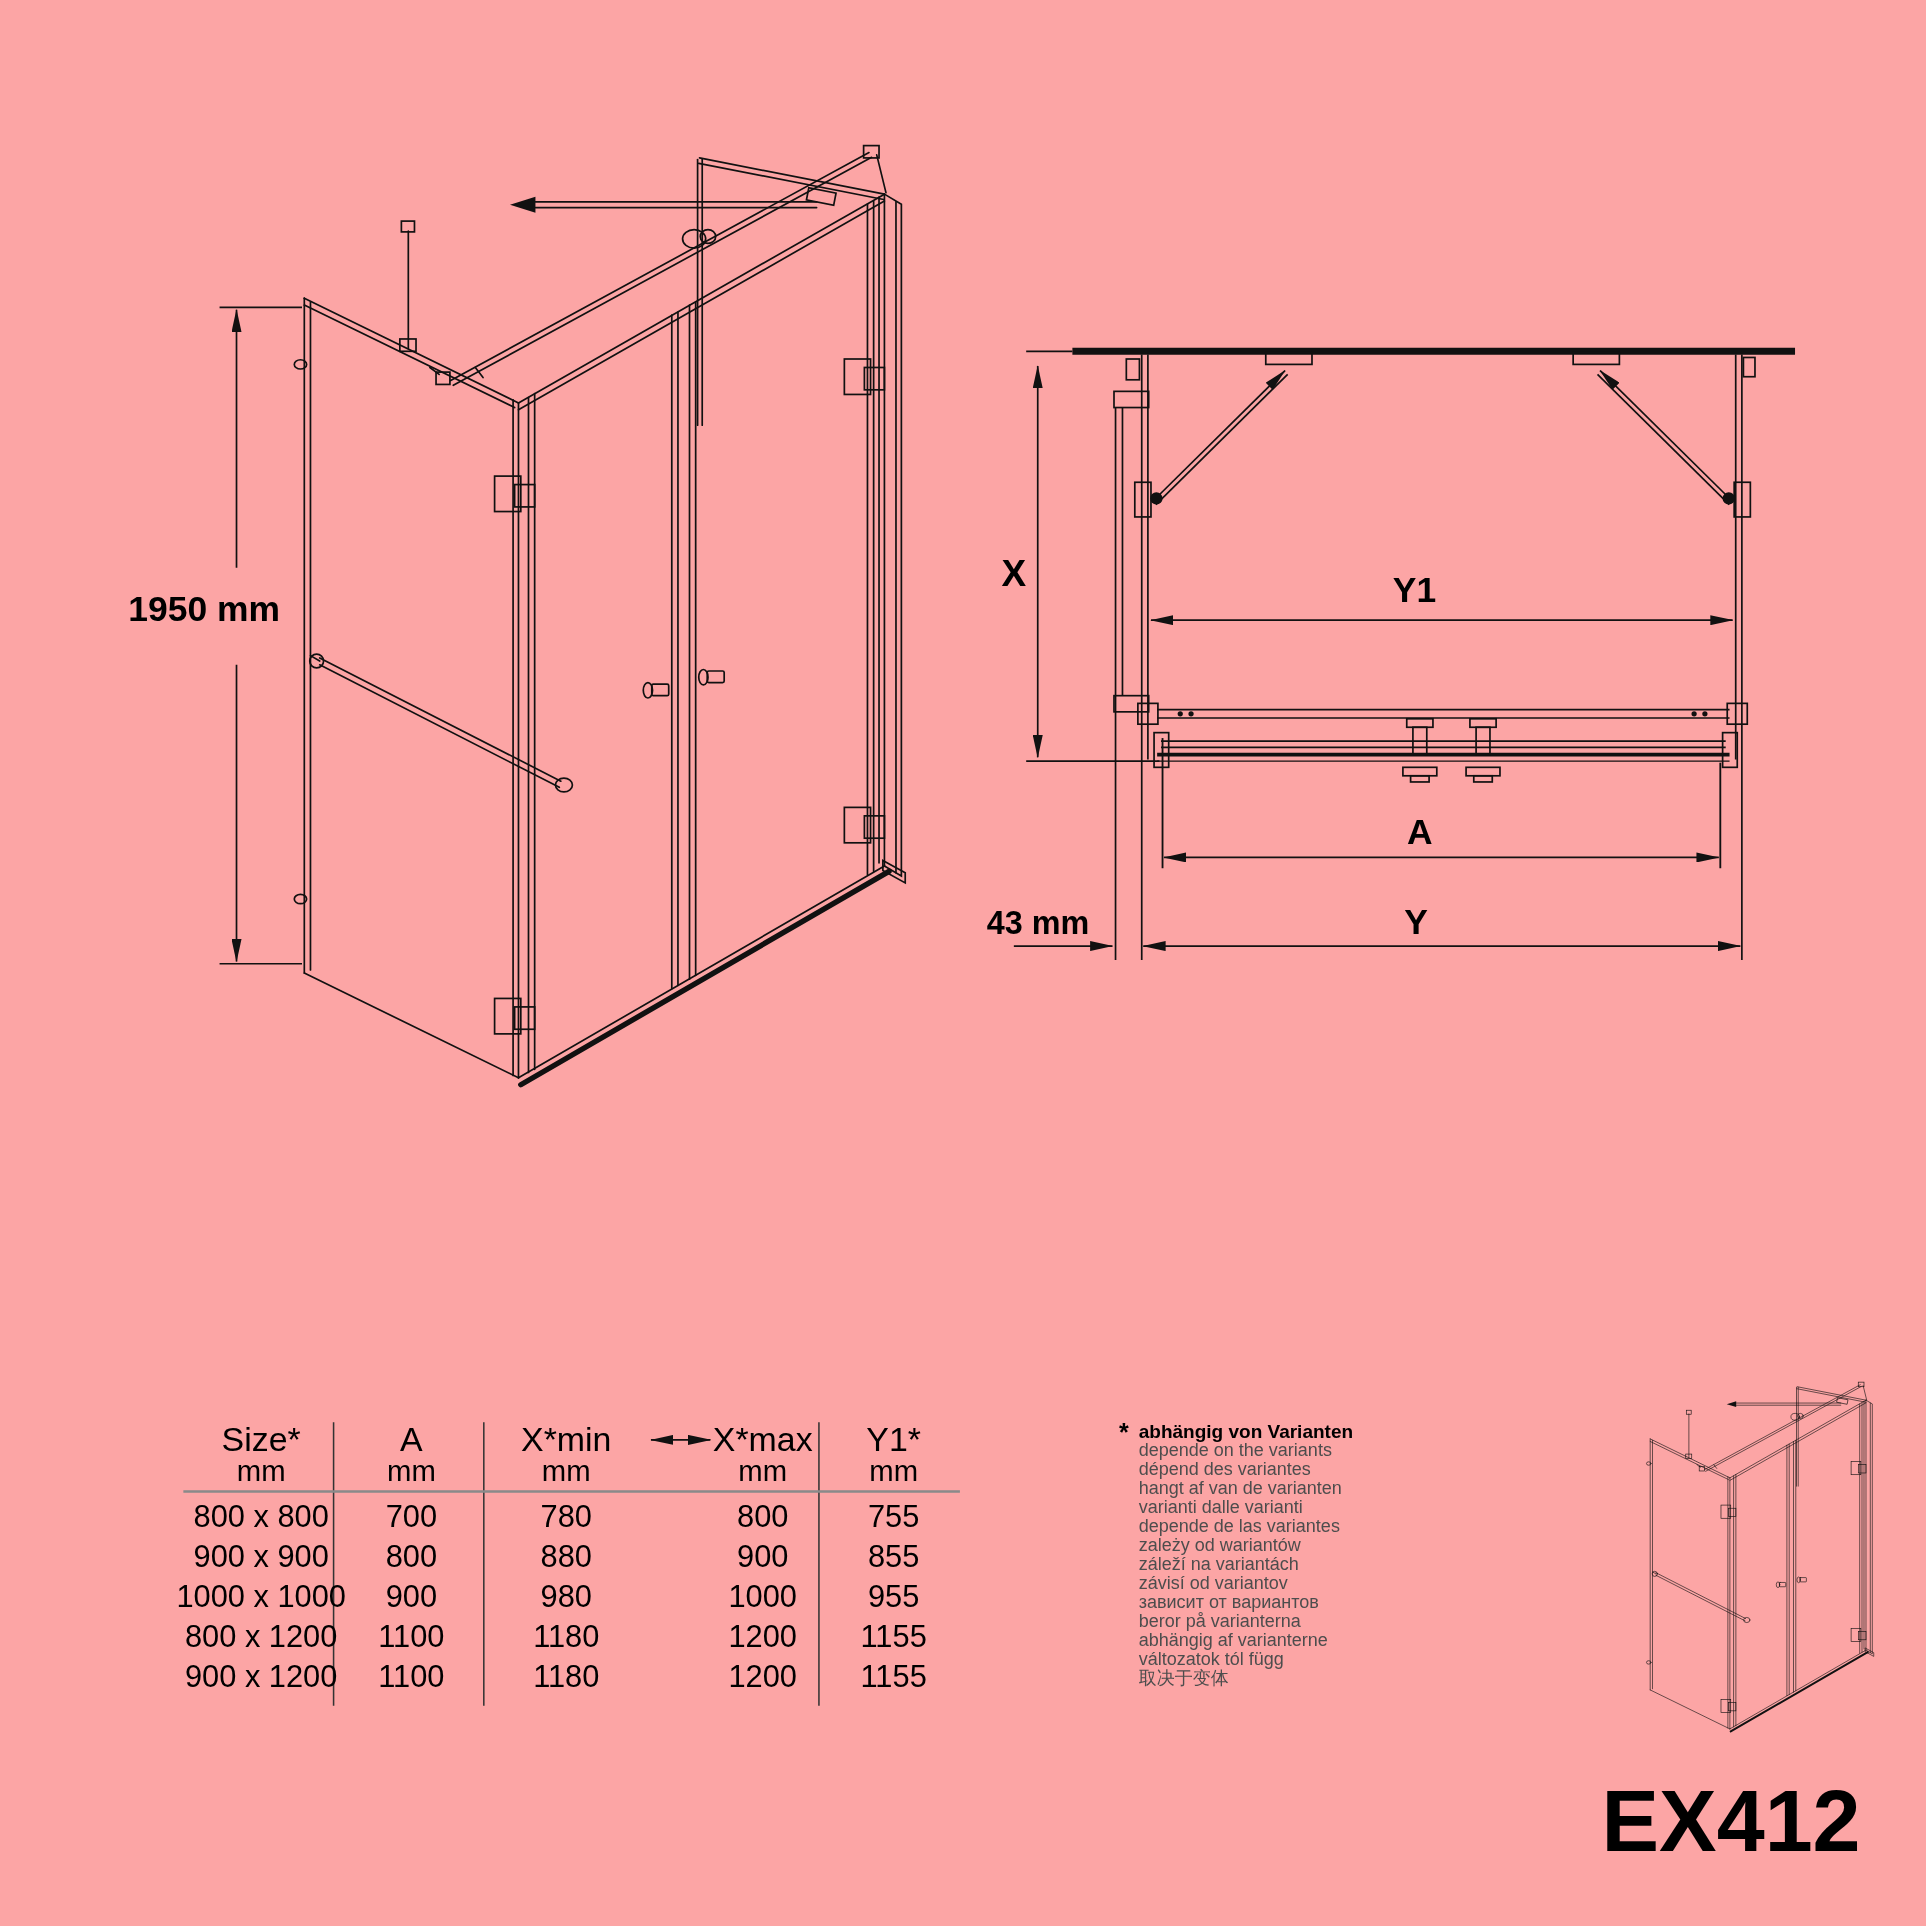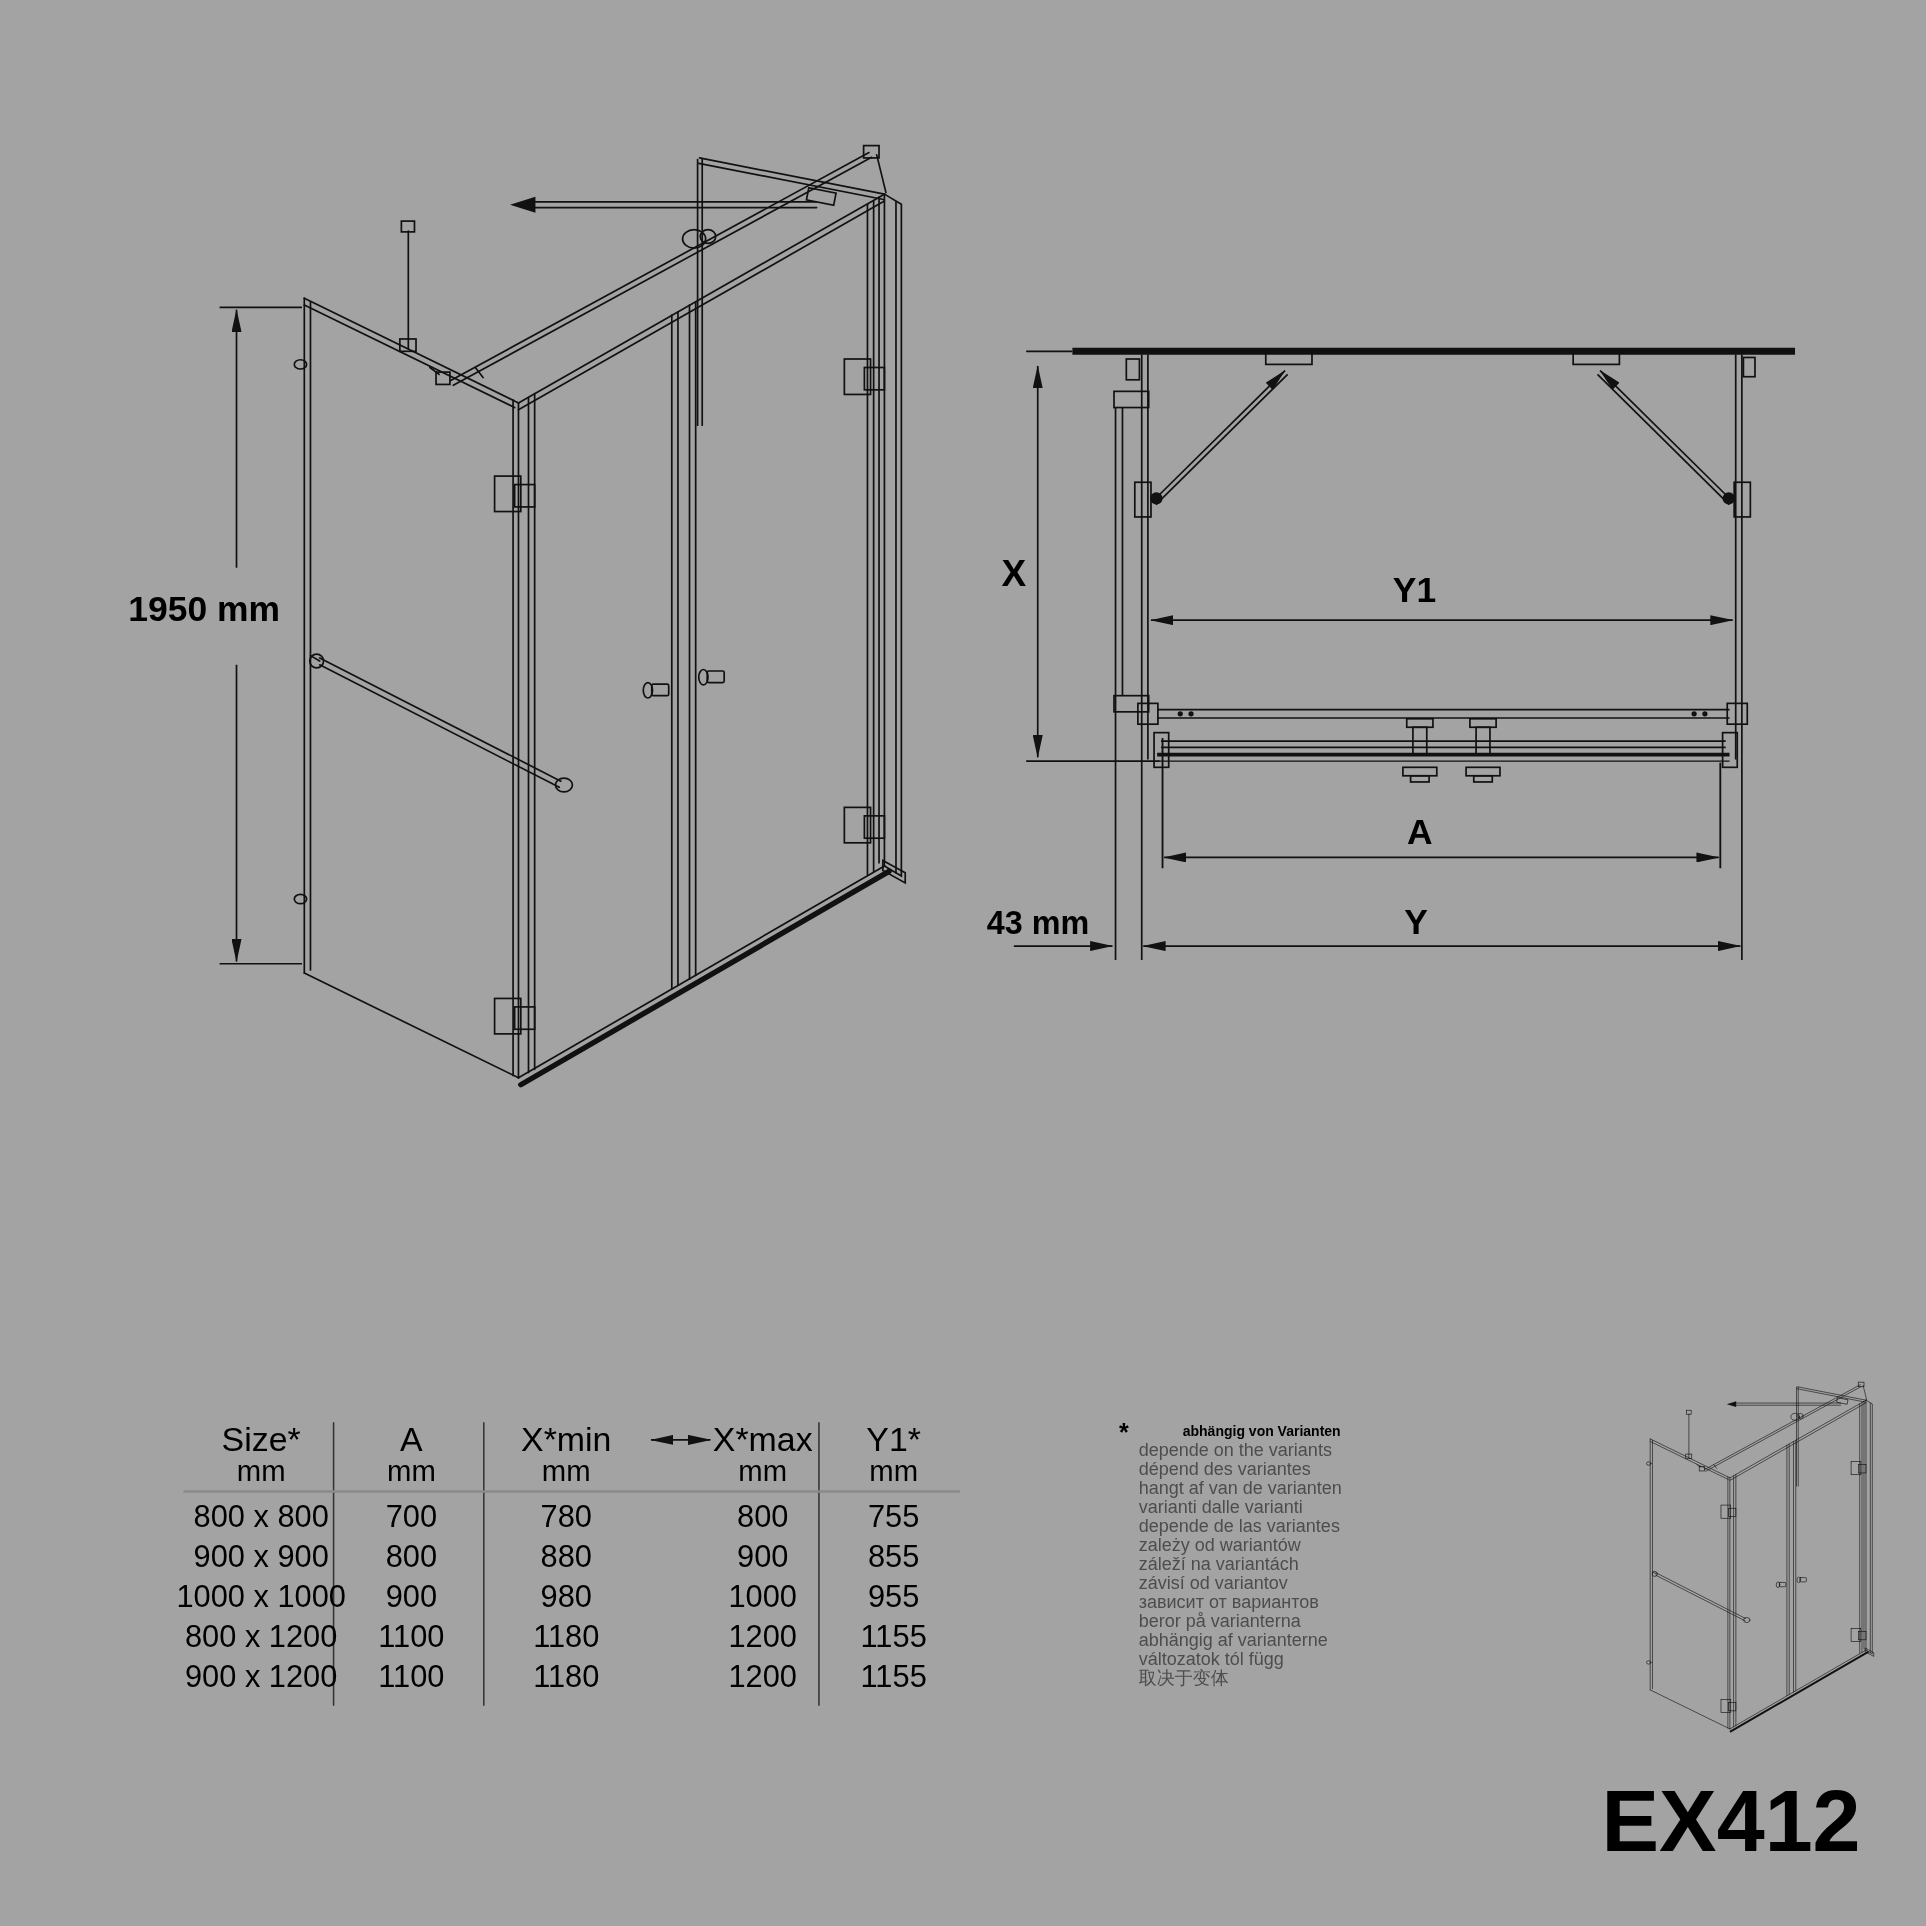--- a/index.html
+++ b/index.html
@@ -1,28 +1,28 @@
 <!DOCTYPE html>
 <html style="font-size:12.3px"><head>
 <meta charset="utf-8">
 <style>
   html,body{margin:0;padding:0;background:#fff;}
-  .sheet{position:relative;width:1926px;height:1926px;background:#a3a3a3;overflow:hidden;
+  .sheet{position:relative;width:1926px;height:1926px;background:#fca5a5;overflow:hidden;
          font-family:"Liberation Sans", sans-serif;}
   .sheet svg{position:absolute;left:0;top:0;}
   .dim-label{font-family:"Liberation Sans",sans-serif;font-weight:700;fill:#000;}
   .tbl-head{font-family:"Liberation Sans",sans-serif;font-weight:400;fill:#000;}
   .tbl-cell{font-family:"Liberation Sans",sans-serif;font-weight:400;fill:#000;}
   .code-label{font-family:"Liberation Sans",sans-serif;font-weight:700;fill:#000;}
   .footnote{position:absolute;left:1119px;top:1422px;display:flex;gap:10px;
             width:324px;}
   .fn-marker{font-size:25px;font-weight:700;color:#000;line-height:20px;}
   .fn-lines{display:flex;flex-direction:column;}
   .fn-lines div{font-size:18px;line-height:19px;color:#4d4d4d;white-space:nowrap;}
-  .fn-lines div:first-child{font-weight:700;color:#000;font-size:14px;margin-left:44px;}
+  .fn-lines div:first-child{font-weight:700;color:#000;font-size:19px;}
 </style>
 </head>
 <body>
 
 <div class="sheet">
 
 <svg width="1926" height="1926" viewBox="0 0 2500 2500">
   <defs>
     <marker id="arw" markerWidth="30" markerHeight="13" refX="29" refY="6.5" orient="auto-start-reverse" markerUnits="userSpaceOnUse">
       <path d="M0,0 L30,6.5 L0,13 Z" fill="#111"></path>

